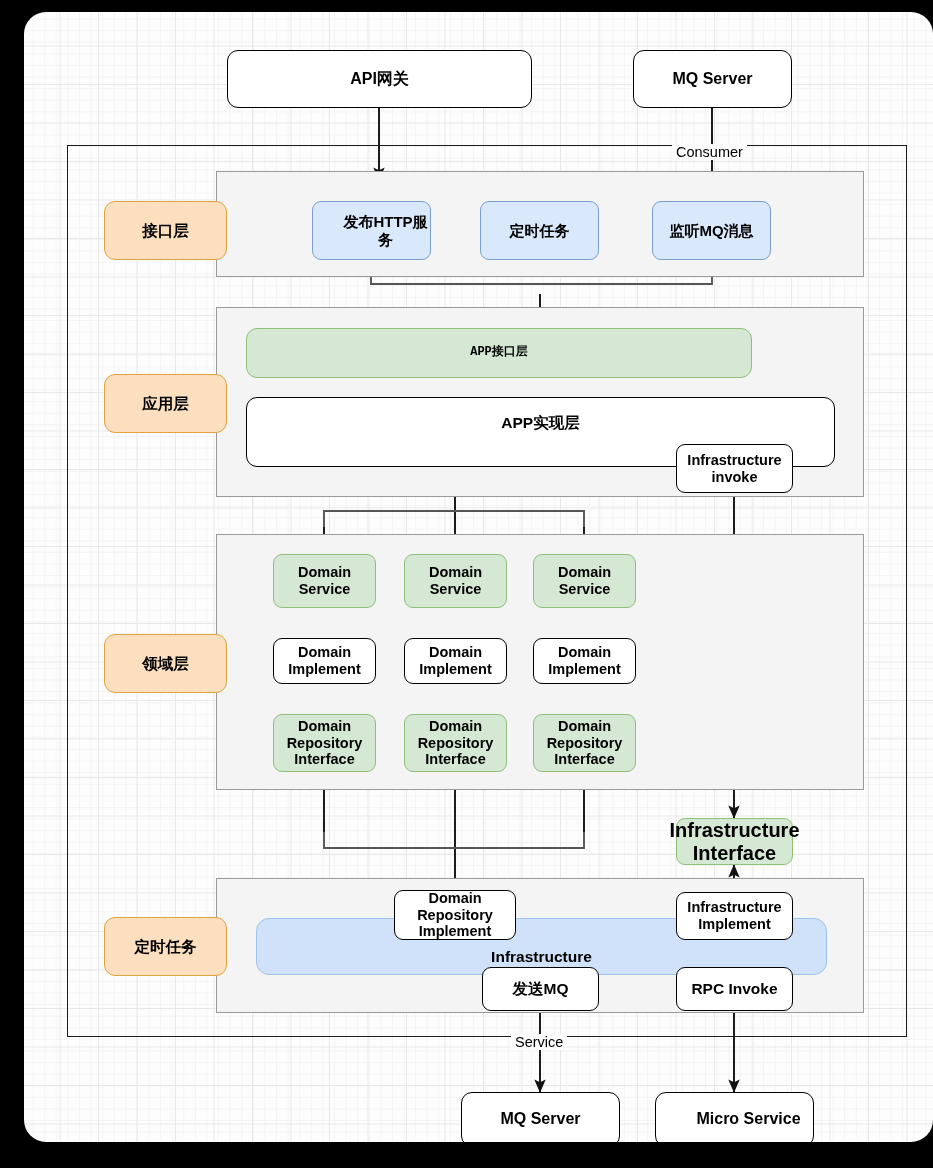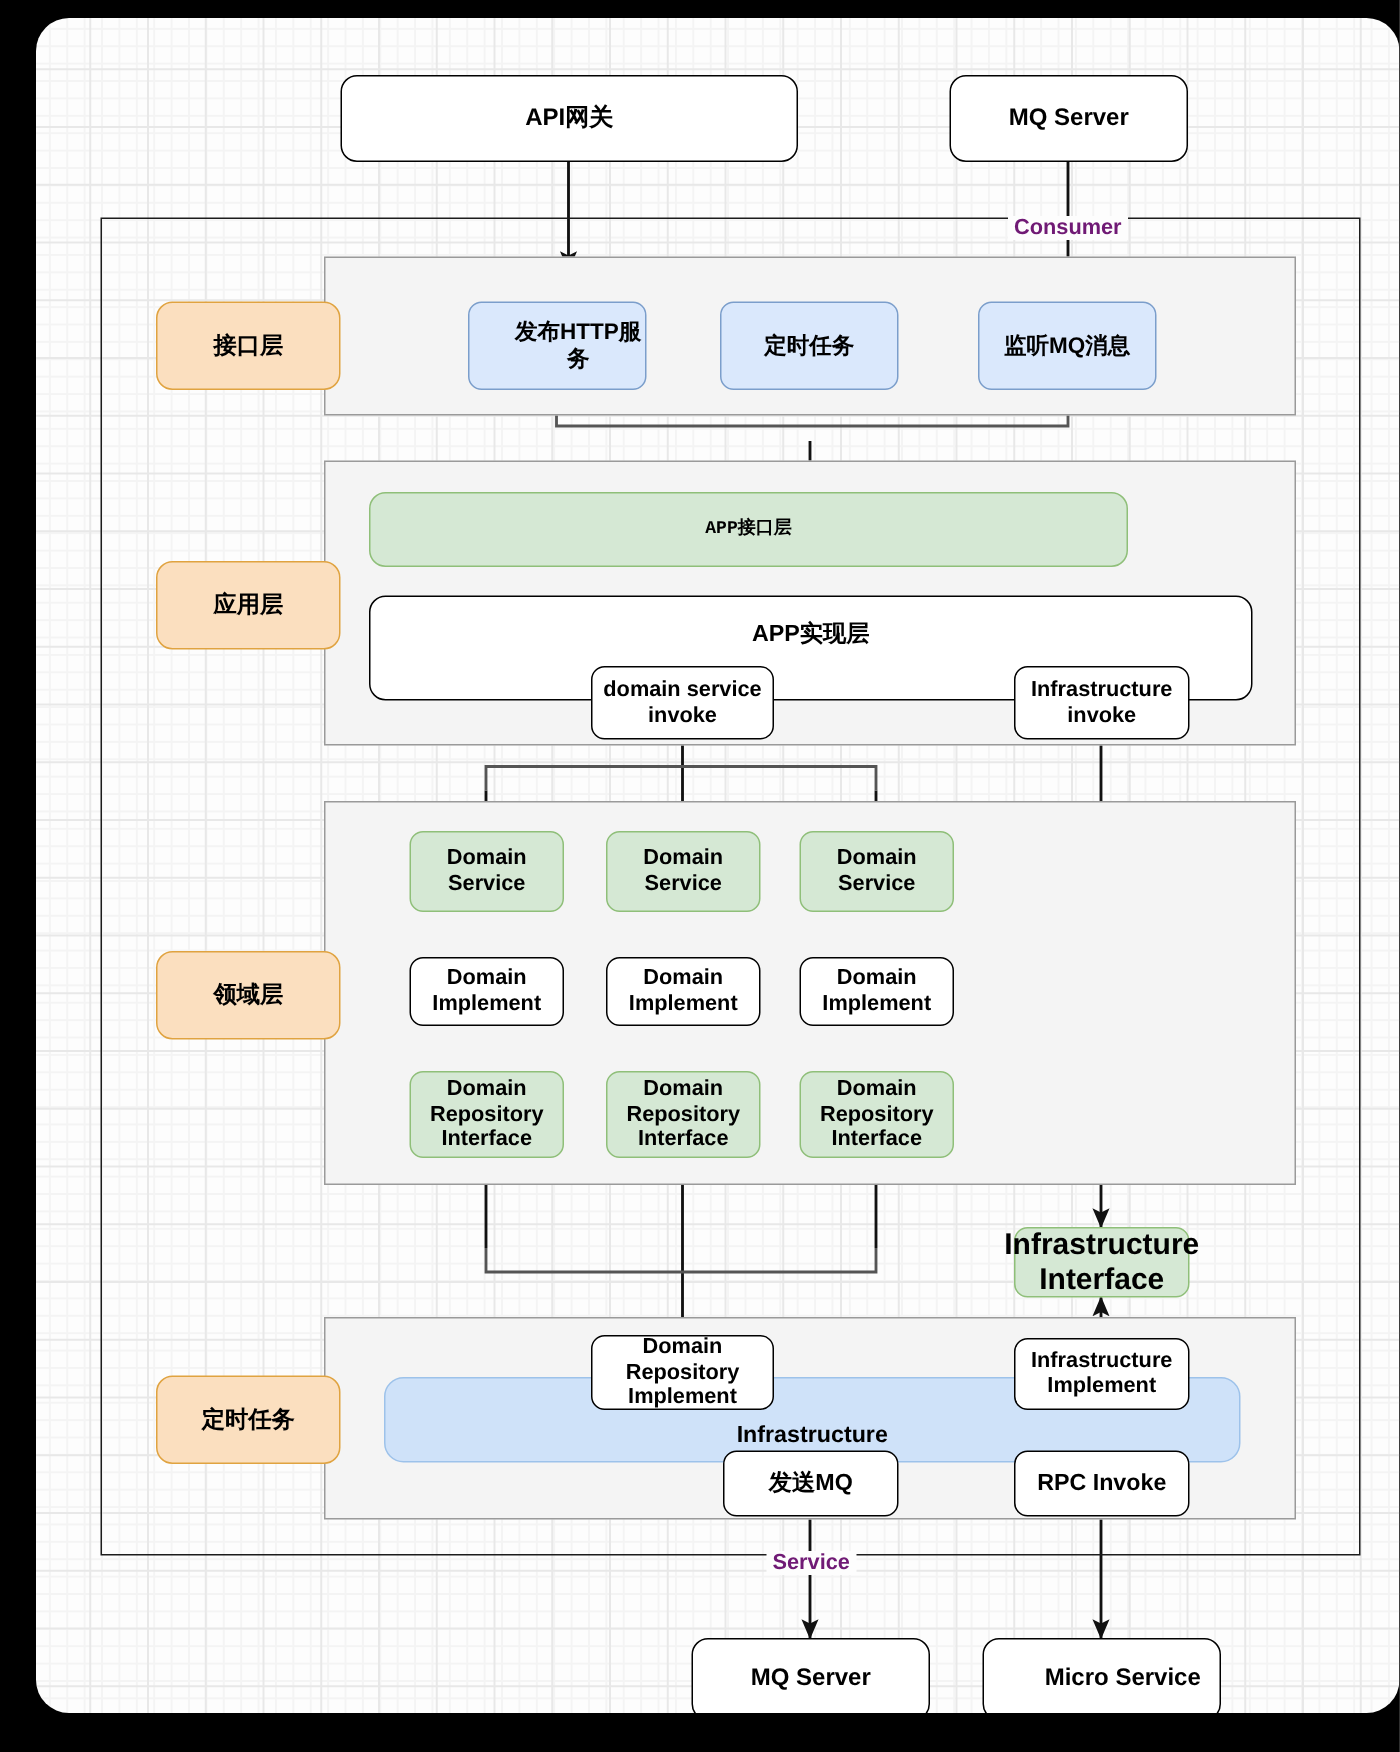--- a/index.html
+++ b/index.html
@@ -84,22 +84,22 @@
     border: 1.2px solid #9a9a9a;
   }
   .outerbox {
     position: absolute;
     box-sizing: border-box;
     background: transparent;
     border: 1.4px solid #1c1c1c;
   }
   .edgelabel {
     position: absolute;
-    font-weight: bold;
-    color: #701a75;
+    font-weight: normal;
+    color: #000000;
     background: transparent;
     white-space: nowrap;
   }
 </style>
 </head>
 <body>
 
 <div id="canvas">
   <div id="paper">
 
@@ -207,23 +207,20 @@
     <div class="nodebox blue" style="left:628px; top:189px; width:119px; height:59px; font-size:15px;">
       <span>监听MQ消息</span>
     </div>
 
     <div class="nodebox green" style="left:222px; top:316px; width:506px; height:50px; font-size:12px; border-radius:11px;font-family:Liberation Mono, monospace;">
       <span>APP接口层</span>
     </div>
     <div class="nodebox plain" style="left:222px; top:385px; width:589px; height:70px; font-size:15.5px; border-radius:11px; align-items:flex-start; padding-top:16px;">
       <span>APP实现层</span>
     </div>
-    <div class="nodebox plain" style="left:370px; top:432px; width:122px; height:49px; font-size:14.5px;">
-      <span>domain service invoke</span>
-    </div>
     <div class="nodebox plain" style="left:652px; top:432px; width:117px; height:49px; font-size:14.5px;">
       <span>Infrastructure invoke</span>
     </div>
 
     <div class="nodebox green" style="left:249px; top:542px; width:103px; height:54px; font-size:14.5px;">
       <span>Domain Service</span>
     </div>
     <div class="nodebox plain" style="left:249px; top:626px; width:103px; height:46px; font-size:14.5px;">
       <span>Domain Implement</span>
     </div>

